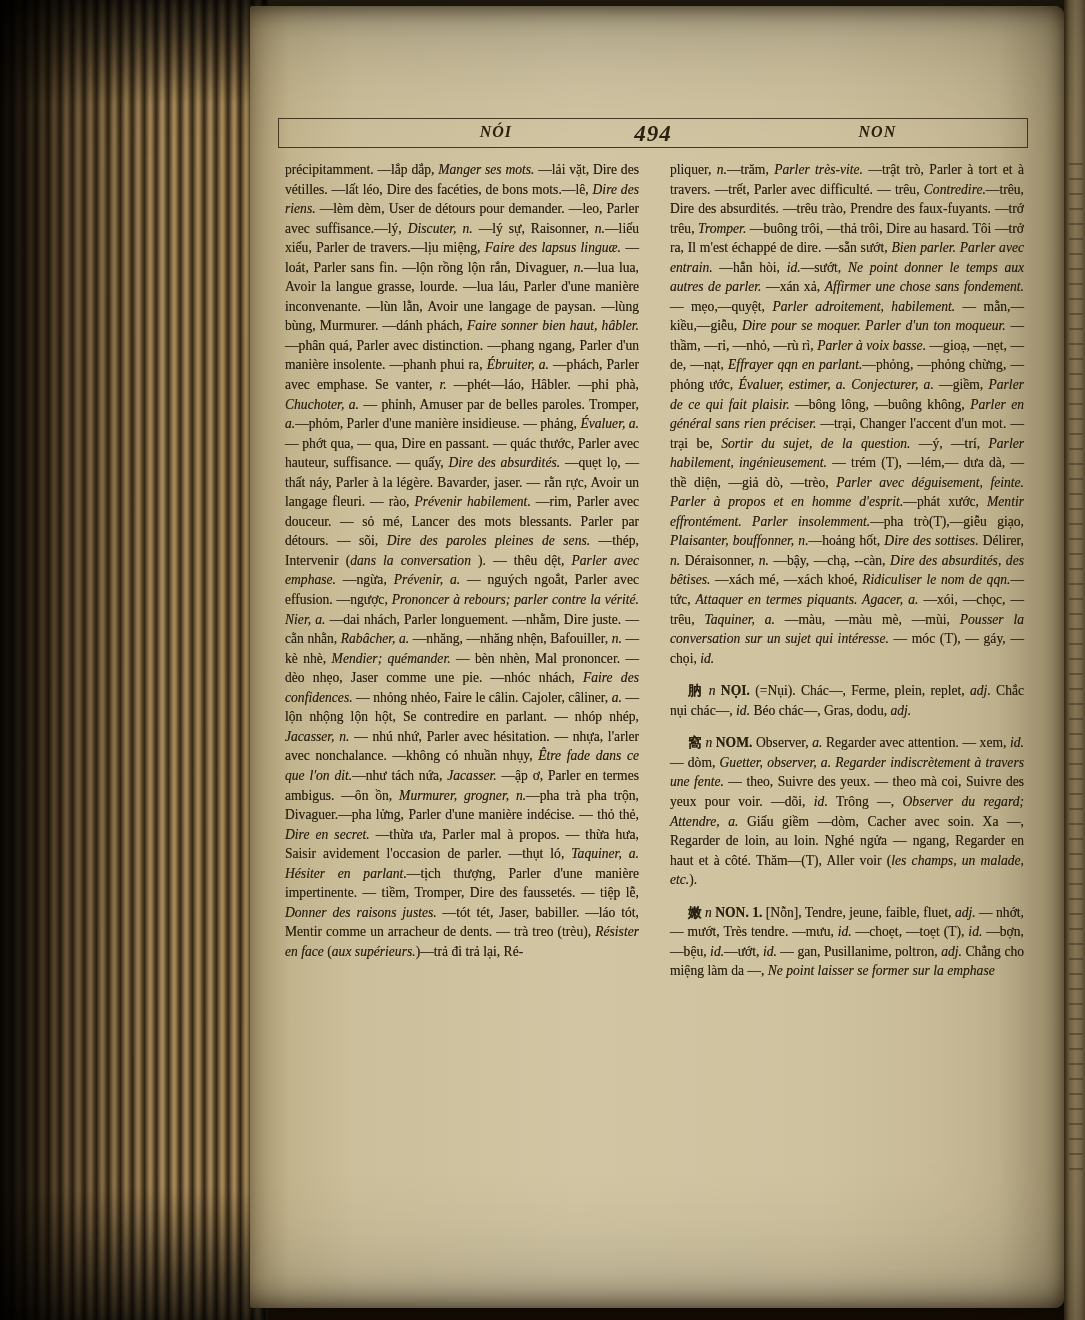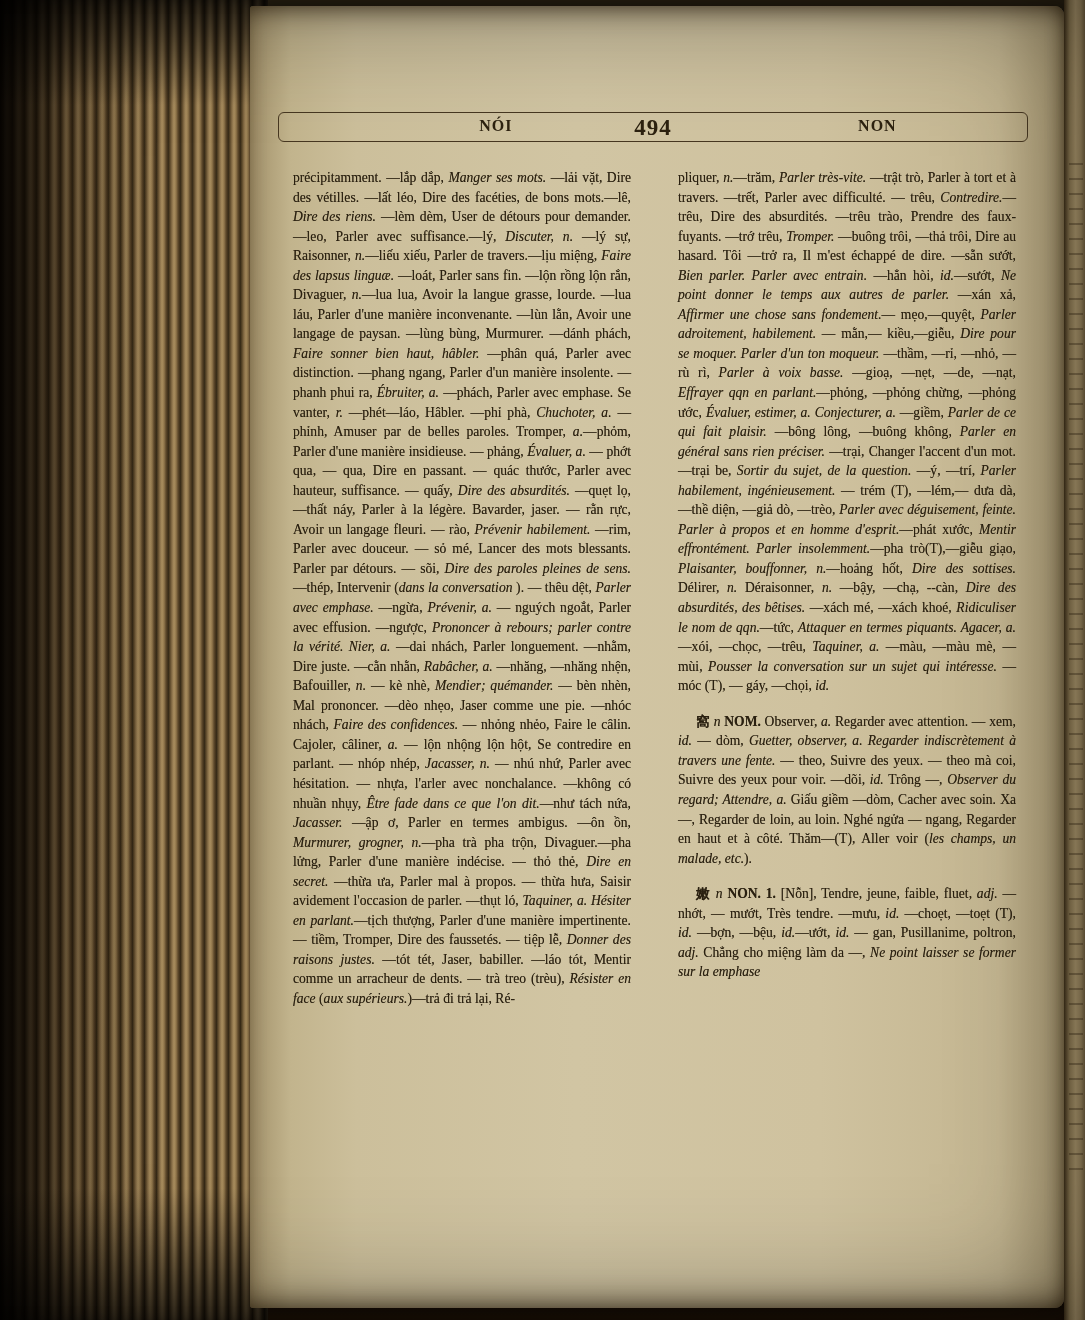--- a/index.html
+++ b/index.html
@@ -37,42 +37,43 @@
     background:linear-gradient(90deg,
       #a2916a 0%, #c2b48d 5%, #ccbf9b 13%, #d1c5a3 40%, #cfc29f 70%, #c4b691 92%, #ab9b74 100%);
     box-shadow:
       inset 0 16px 26px -14px rgba(42,27,9,.75),
       inset 0 -18px 30px -16px rgba(42,27,9,.8),
       inset -8px 0 18px -10px rgba(42,27,9,.6),
       7px 0 16px rgba(0,0,0,.45);
   }
   
   .running-head{
-    position:absolute;left:28px;top:106px;width:748px;height:28px;
-    border:1.5px solid #473721;border-radius:6px;
+    position:absolute;left:28px;top:112px;width:748px;height:28px;
+    border:1.5px solid #473721;border-radius:0;
     color:#2d2210;
+    font-style:italic;
   }
   .running-head .hw{
     position:absolute;top:4px;font-weight:bold;letter-spacing:1px;font-size:16px;
     transform:translateX(-50%);
   }
   .hw.left{left:29%;}
   .hw.right{left:80%;}
   .running-head .pageno{
     position:absolute;left:50%;top:2px;transform:translateX(-50%);
     font-weight:bold;font-size:23px;letter-spacing:1px;
   }
   
   .text-cols{
     position:absolute;left:27px;top:146px;width:756px;
     display:flex;gap:15px;color:#2a2010;
   }
   .col{width:370px;font-size:13.6px;line-height:19.55px;text-align:justify;
        text-shadow:0 0 .4px rgba(42,32,16,.55);}
-  .para{margin:16px;}
+  .para{margin:8px;}
   .para.entry{text-indent:18px;margin-top:13px;}
   .para b{font-weight:bold;}
   .para i{font-style:italic;}
   
   .vignette{position:absolute;inset:0;pointer-events:none;
     box-shadow:inset 0 0 130px rgba(0,0,0,.45);}
 </style>
 </head>
 <body>
 
@@ -87,20 +88,21 @@
       <span class="pageno">494</span>
       <span class="hw right">NON</span>
     </div>
 
     <div class="text-cols">
       <div class="col">
           <div class="para">précipitamment. —lắp dắp, <i>Manger ses mots.</i> —lải vặt, Dire des vétilles. —lất léo, Dire des facéties, de bons mots.—lê, <i>Dire des riens.</i> —lèm dèm, User de détours pour demander. —leo, Parler avec suffisance.—lý, <i>Discuter,</i> <i>n.</i> —lý sự, Raisonner, <i>n.</i>—liếu xiếu, Parler de travers.—lịu miệng, <i>Faire des lapsus linguæ.</i> —loát, Parler sans fin. —lộn rồng lộn rắn, Divaguer, <i>n.</i>—lua lua, Avoir la langue grasse, lourde. —lua láu, Parler d'une manière inconvenante. —lùn lằn, Avoir une langage de paysan. —lùng bùng, Murmurer. —dánh phách, <i>Faire sonner bien haut, hâbler.</i> —phân quá, Parler avec distinction. —phang ngang, Parler d'un manière insolente. —phanh phui ra, <i>Ébruiter,</i> <i>a.</i> —phách, Parler avec emphase. Se vanter, <i>r.</i> —phét—láo, Hâbler. —phỉ phà, <i>Chuchoter,</i> <i>a.</i> — phỉnh, Amuser par de belles paroles. Tromper, <i>a.</i>—phỏm, Parler d'une manière insidieuse. — phảng, <i>Évaluer,</i> <i>a.</i> — phớt qua, — qua, Dire en passant. — quác thước, Parler avec hauteur, suffisance. — quấy, <i>Dire des absurdités.</i> —quẹt lọ, —thất náy, Parler à la légère. Bavarder, jaser. — rằn rực, Avoir un langage fleuri. — rào, <i>Prévenir habilement.</i> —rim, Parler avec douceur. — sỏ mé, Lancer des mots blessants. Parler par détours. — sõi, <i>Dire des paroles pleines de sens.</i> —thép, Intervenir (<i>dans la conversation</i> ). — thêu dệt, <i>Parler avec emphase.</i> —ngừa, <i>Prévenir,</i> <i>a.</i> — nguých ngoắt, Parler avec effusion. —ngược, <i>Prononcer à rebours; parler contre la vérité. Nier,</i> <i>a.</i> —dai nhách, Parler longuement. —nhằm, Dire juste. —cằn nhằn, <i>Rabâcher,</i> <i>a.</i> —nhăng, —nhăng nhện, Bafouiller, <i>n.</i> — kè nhè, <i>Mendier; quémander.</i> — bèn nhèn, Mal prononcer. —dèo nhẹo, Jaser comme une pie. —nhóc nhách, <i>Faire des confidences.</i> — nhỏng nhẻo, Faire le câlin. Cajoler, câliner, <i>a.</i> — lộn nhộng lộn hột, Se contredire en parlant. — nhóp nhép, <i>Jacasser,</i> <i>n.</i> — nhú nhứ, Parler avec hésitation. — nhựa, l'arler avec nonchalance. —không có nhuần nhụy, <i>Être fade dans ce que l'on dit.</i>—như tách nứa, <i>Jacasser.</i> —ập ơ, Parler en termes ambigus. —ôn ồn, <i>Murmurer, grogner,</i> <i>n.</i>—pha trà pha trộn, Divaguer.—pha lửng, Parler d'une manière indécise. — thỏ thẻ, <i>Dire en secret.</i> —thừa ưa, Parler mal à propos. — thừa hưa, Saisir avidement l'occasion de parler. —thụt ló, <i>Taquiner, a. Hésiter en parlant.</i>—tịch thượng, Parler d'une manière impertinente. — tiềm, Tromper, Dire des faussetés. — tiệp lễ, <i>Donner des raisons justes.</i> —tót tét, Jaser, babiller. —láo tót, Mentir comme un arracheur de dents. — trà treo (trèu), <i>Résister en face</i> (<i>aux supérieurs.</i>)—trả đi trả lại, Ré-</div>
         </div>
       <div class="col">
           <div class="para">pliquer, <i>n.</i>—trăm, <i>Parler très-vite.</i> —trật trò, Parler à tort et à travers. —trết, Parler avec difficulté. — trêu, <i>Contredire.</i>—trêu, Dire des absurdités. —trêu trào, Prendre des faux-fuyants. —trớ trêu, <i>Tromper.</i> —buông trôi, —thả trôi, Dire au hasard. Tôi —trở ra, Il m'est échappé de dire. —sẵn sướt, <i>Bien parler. Parler avec entrain.</i> —hẳn hòi, <i>id.</i>—sướt, <i>Ne point donner le temps aux autres de parler.</i> —xán xả, <i>Affirmer une chose sans fondement.</i>— mẹo,—quyệt, <i>Parler adroitement, habilement.</i> — mằn,— kiều,—giễu, <i>Dire pour se moquer. Parler d'un ton moqueur.</i> —thầm, —rỉ, —nhỏ, —rù rì, <i>Parler à voix basse.</i> —gioạ, —nẹt, —de, —nạt, <i>Effrayer qqn en parlant.</i>—phỏng, —phỏng chừng, —phỏng ước, <i>Évaluer, estimer,</i> <i>a.</i> <i>Conjecturer,</i> <i>a.</i> —giềm, <i>Parler de ce qui fait plaisir.</i> —bông lông, —buông không, <i>Parler en général sans rien préciser.</i> —trại, Changer l'accent d'un mot. —trại be, <i>Sortir du sujet, de la question.</i> —ý, —trí, <i>Parler habilement, ingénieusement.</i> — trém (T), —lém,— dưa dà, —thề diện, —giả dò, —trèo, <i>Parler avec déguisement, feinte. Parler à propos et en homme d'esprit.</i>—phát xước, <i>Mentir effrontément. Parler insolemment.</i>—pha trò(T),—giễu giạo, <i>Plaisanter, bouffonner,</i> <i>n.</i>—hoảng hốt, <i>Dire des sottises.</i> Délirer, <i>n.</i> Déraisonner, <i>n.</i> —bậy, —chạ, --càn, <i>Dire des absurdités, des bêtises.</i> —xách mé, —xách khoé, <i>Ridiculiser le nom de qqn.</i>—tức, <i>Attaquer en termes piquants. Agacer,</i> <i>a.</i> —xói, —chọc, —trêu, <i>Taquiner,</i> <i>a.</i> —màu, —màu mè, —mùi, <i>Pousser la conversation sur un sujet qui intéresse.</i> — móc (T), — gáy, —chọi, <i>id.</i></div>
+          <div class="para entry"><b>肭</b> <i>n</i> <b>NỌI.</b> (=Nụi). Chác—, Ferme, plein, replet, <i>adj.</i> Chắc nụi chác—, <i>id.</i> Béo chác—, Gras, dodu, <i>adj.</i></div>
           <div class="para entry"><b>窩</b> <i>n</i> <b>NOM.</b> Observer, <i>a.</i> Regarder avec attention. — xem, <i>id.</i> — dòm, <i>Guetter, observer,</i> <i>a.</i> <i>Regarder indiscrètement à travers une fente.</i> — theo, Suivre des yeux. — theo mà coi, Suivre des yeux pour voir. —dõi, <i>id.</i> Trông —, <i>Observer du regard; Attendre,</i> <i>a.</i> Giấu giềm —dòm, Cacher avec soin. Xa —, Regarder de loin, au loin. Nghé ngửa — ngang, Regarder en haut et à côté. Thăm—(T), Aller voir (<i>les champs, un malade, etc.</i>).</div>
           <div class="para entry"><b>嫩</b> <i>n</i> <b>NON. 1.</b> [Nỗn], Tendre, jeune, faible, fluet, <i>adj.</i> — nhớt, — mướt, Très tendre. —mưu, <i>id.</i> —choẹt, —toẹt (T), <i>id.</i> —bợn, —bệu, <i>id.</i>—ướt, <i>id.</i> — gan, Pusillanime, poltron, <i>adj.</i> Chẳng cho miệng làm da —, <i>Ne point laisser se former sur la emphase</i></div>
         </div>
     </div>
 
   </div>
 
   <div class="next-page-sliver">
     <div class="text-marks"></div>
   </div>

